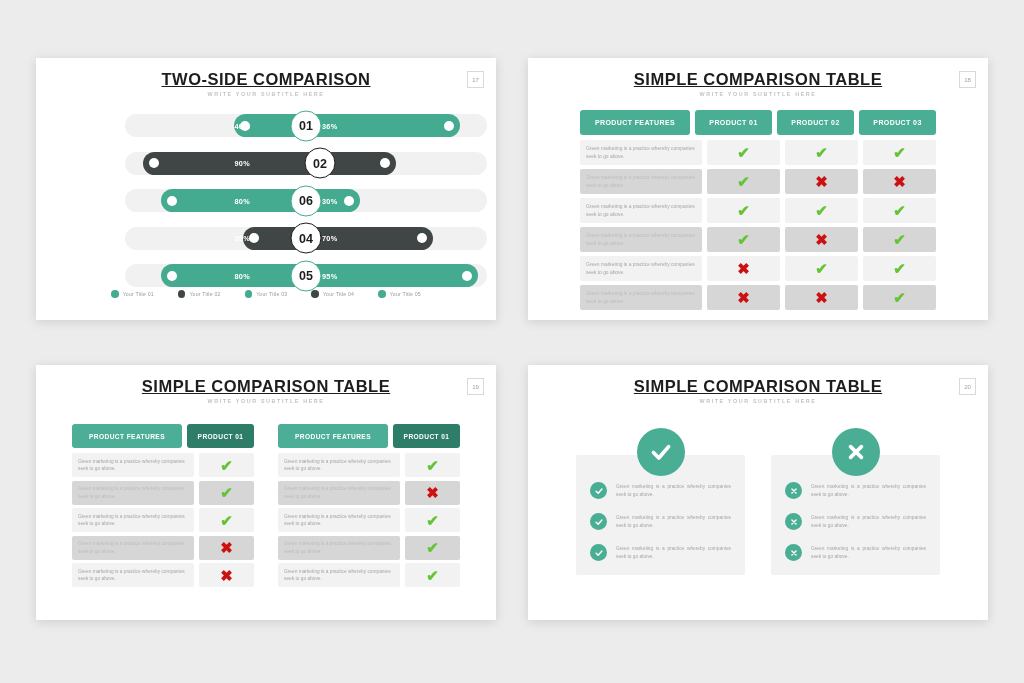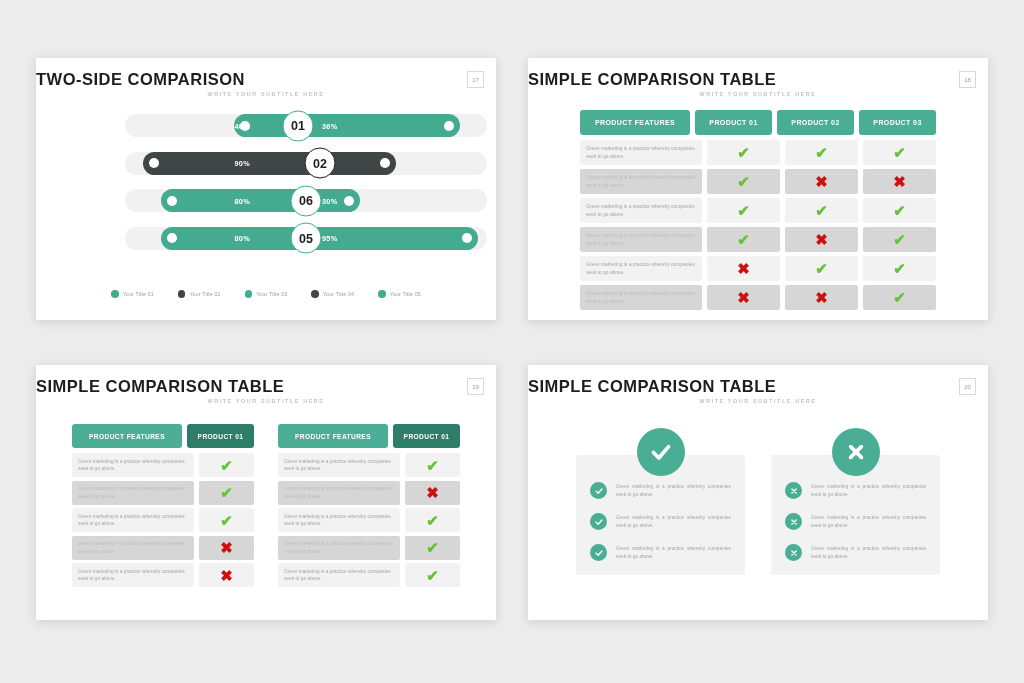--- a/index.html
+++ b/index.html
@@ -17,24 +17,25 @@
     background:#ffffff;
     box-shadow:0 2px 10px rgba(0,0,0,0.13);
   }
   #slide-17{left:36px;top:58px;width:460px;height:262px;}
   #slide-18{left:528px;top:58px;width:460px;height:262px;}
   #slide-19{left:36px;top:365px;width:460px;height:255px;}
   #slide-20{left:528px;top:365px;width:460px;height:255px;}
 
   .s-title{
     position:absolute;left:0;right:0;
-    text-align:left;
+    text-align:center;
     font-weight:bold;
     color:#1d1d1d;
     letter-spacing:0.5px;
+    text-decoration:underline;
   }
   .s-sub{
     position:absolute;left:0;right:0;
     text-align:center;
     color:#c3c3c3;
     letter-spacing:1.6px;
     font-size:5.4px;
     font-weight:bold;
   }
   .pagebadge{
@@ -193,41 +194,51 @@
     <div class="pagebadge">17</div>
     <div class="bars" id="bars-17">
         <div class="barrow">
           <div class="track"></div>
           <div class="fill green" style="left: 157.6px; width: 226.25px;">
             <div class="knob l"></div>
             <div class="knob r"></div>
           </div>
           <div class="pctL" style="right: 246px;">40%</div>
           <div class="pctR" style="left: 246px;">36%</div>
-          <div class="numcircle teal" style="left: 222px; text-align: center;">01</div>
+          <div class="numcircle teal" style="left: 230px; text-align: center;">01</div>
         </div>
         <div class="barrow">
           <div class="track"></div>
           <div class="fill dark" style="left: 67.1px; width: 253.4px;">
             <div class="knob l"></div>
             <div class="knob r"></div>
           </div>
           <div class="pctL" style="right: 246px;">90%</div>
           <div class="pctR" style="left: 230px;">50%</div>
           <div class="numcircle" style="left: 244px;">02</div>
         </div>
         <div class="barrow">
           <div class="track"></div>
           <div class="fill green" style="left: 85.2px; width: 199.1px;">
             <div class="knob l"></div>
             <div class="knob r"></div>
           </div>
           <div class="pctL" style="right: 246px;">80%</div>
           <div class="pctR" style="left: 246px;">30%</div>
           <div class="numcircle teal" style="left: 230px;">06</div>
+        </div>
+        <div class="barrow">
+          <div class="track"></div>
+          <div class="fill dark" style="left: 166.65px; width: 190.05px;">
+            <div class="knob l"></div>
+            <div class="knob r"></div>
+          </div>
+          <div class="pctL" style="right: 246px;">35%</div>
+          <div class="pctR" style="left: 246px;">70%</div>
+          <div class="numcircle" style="left: 230px;">04</div>
         </div>
         <div class="barrow">
           <div class="track"></div>
           <div class="fill green" style="left: 85.2px; width: 316.75px;">
             <div class="knob l"></div>
             <div class="knob r"></div>
           </div>
           <div class="pctL" style="right: 246px;">80%</div>
           <div class="pctR" style="left: 246px;">95%</div>
           <div class="numcircle teal" style="left: 230px;">05</div>

